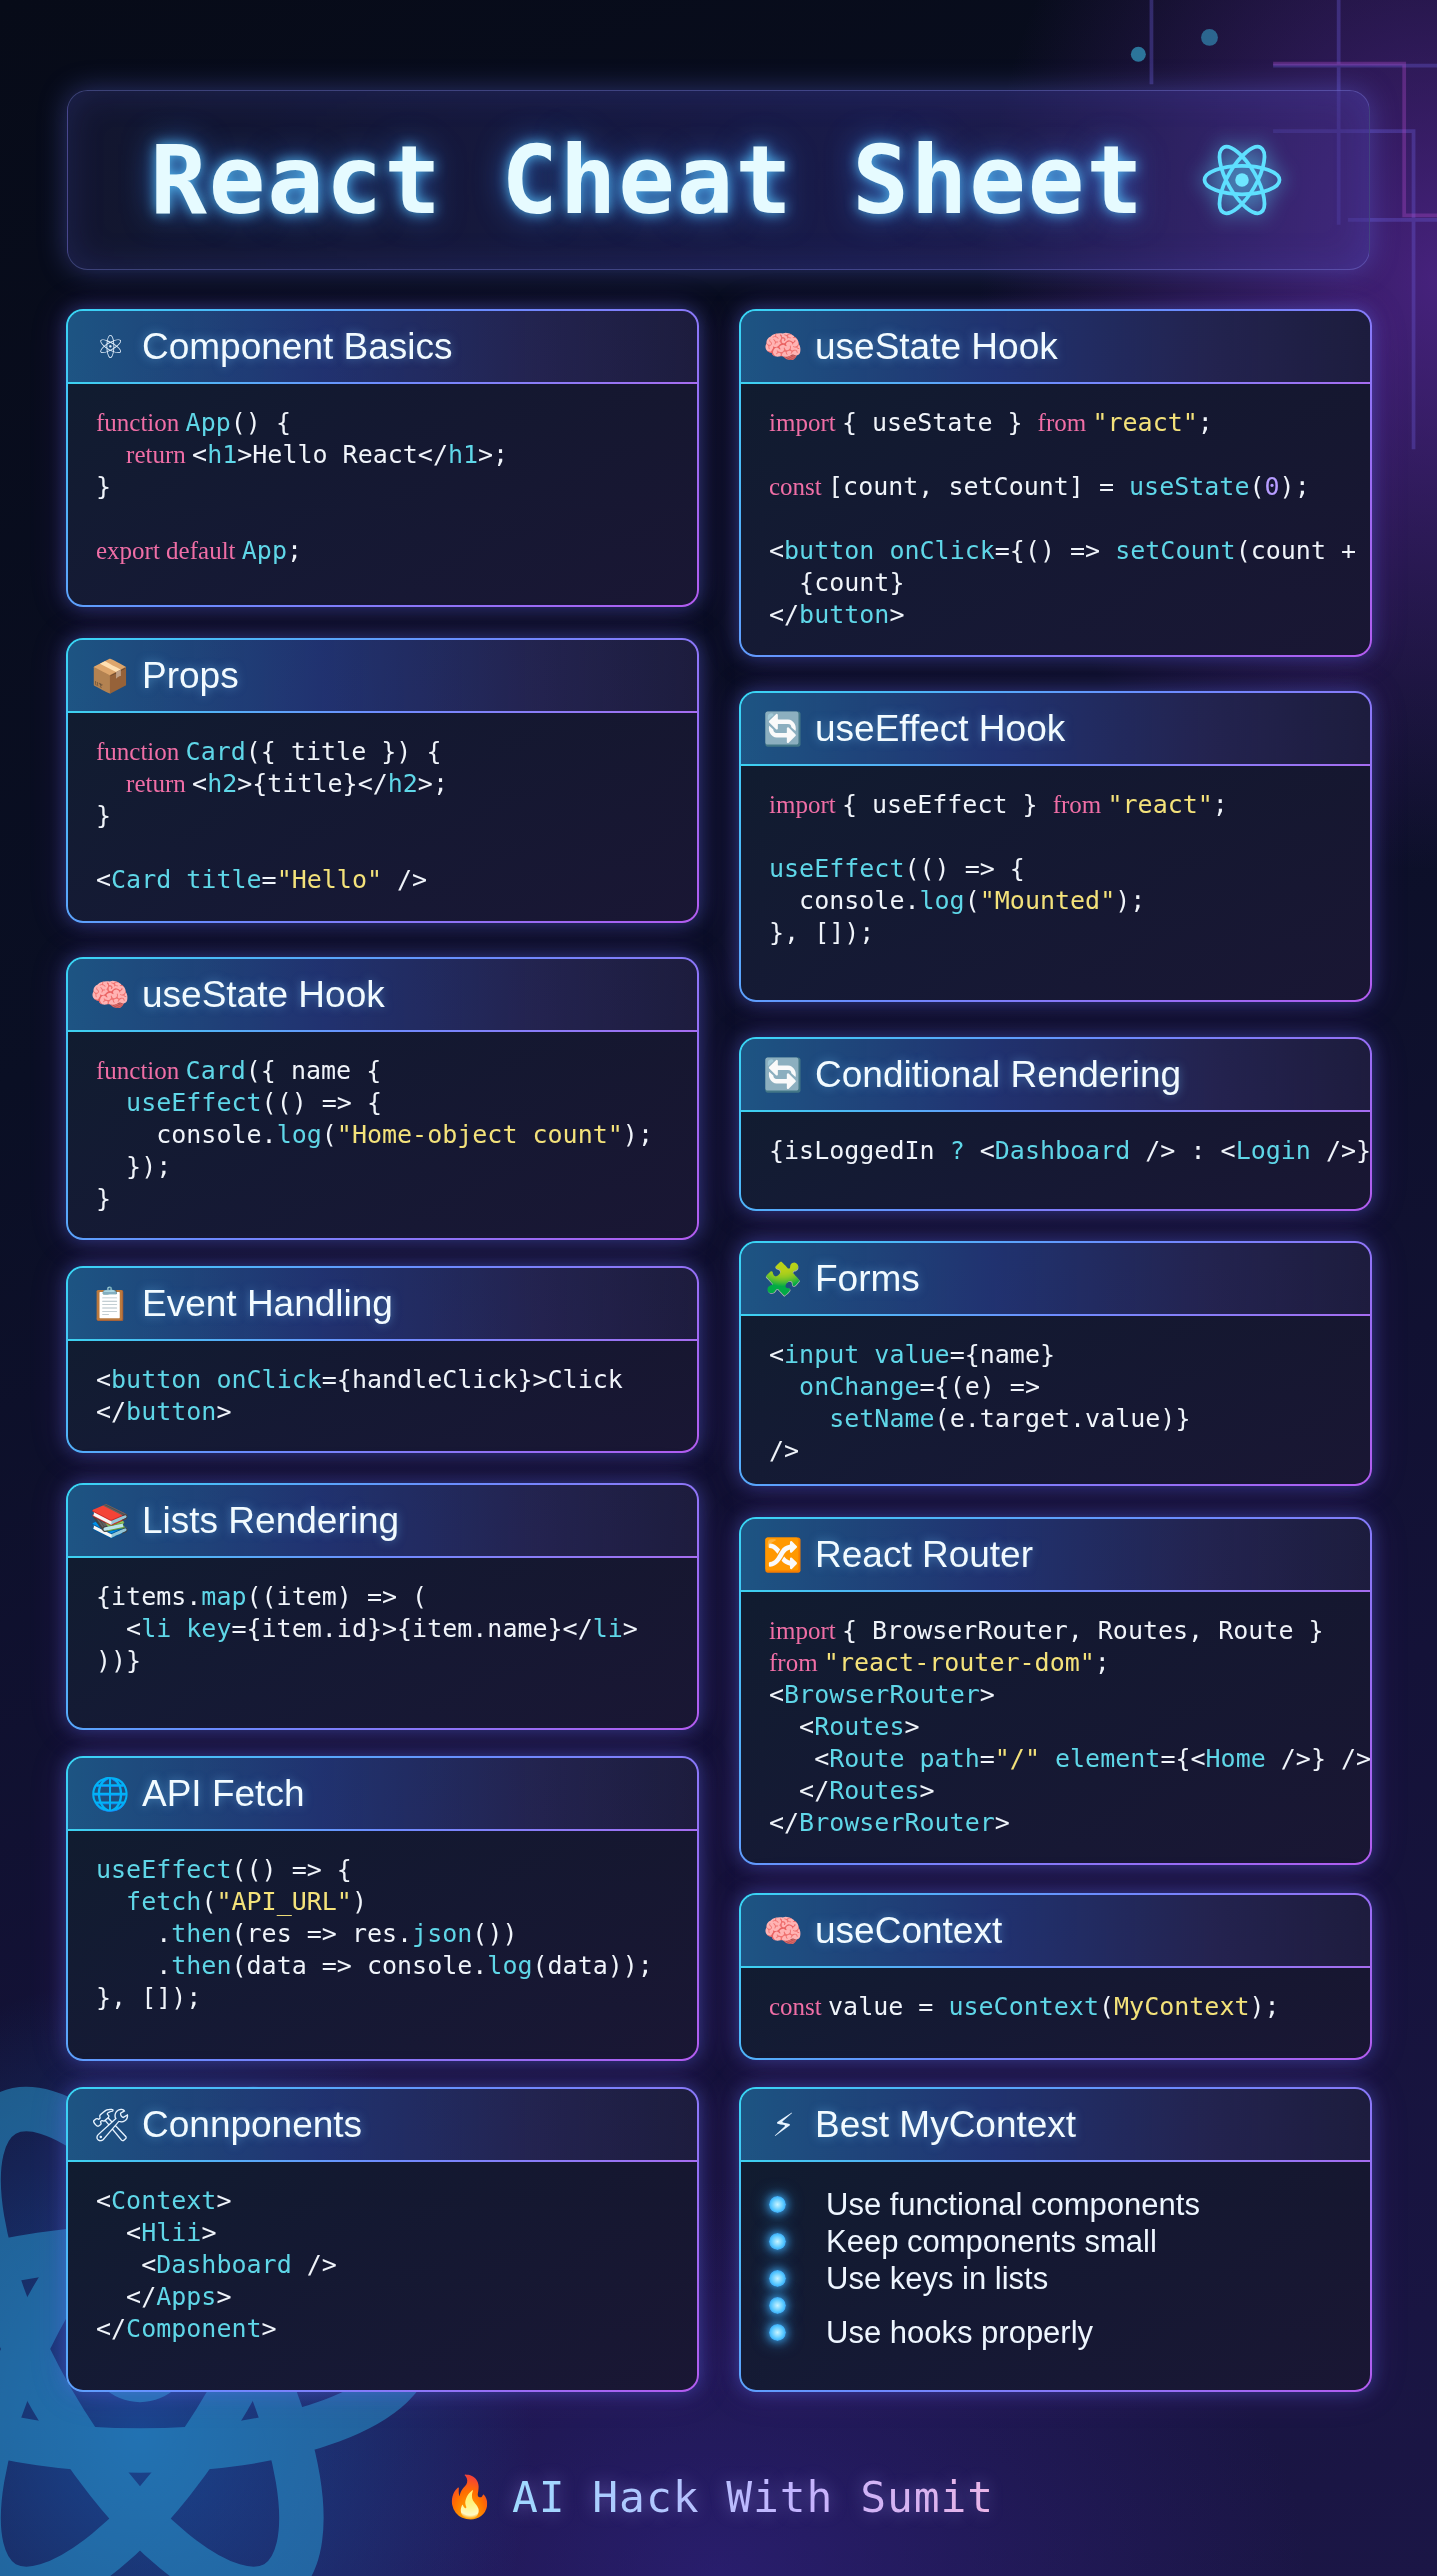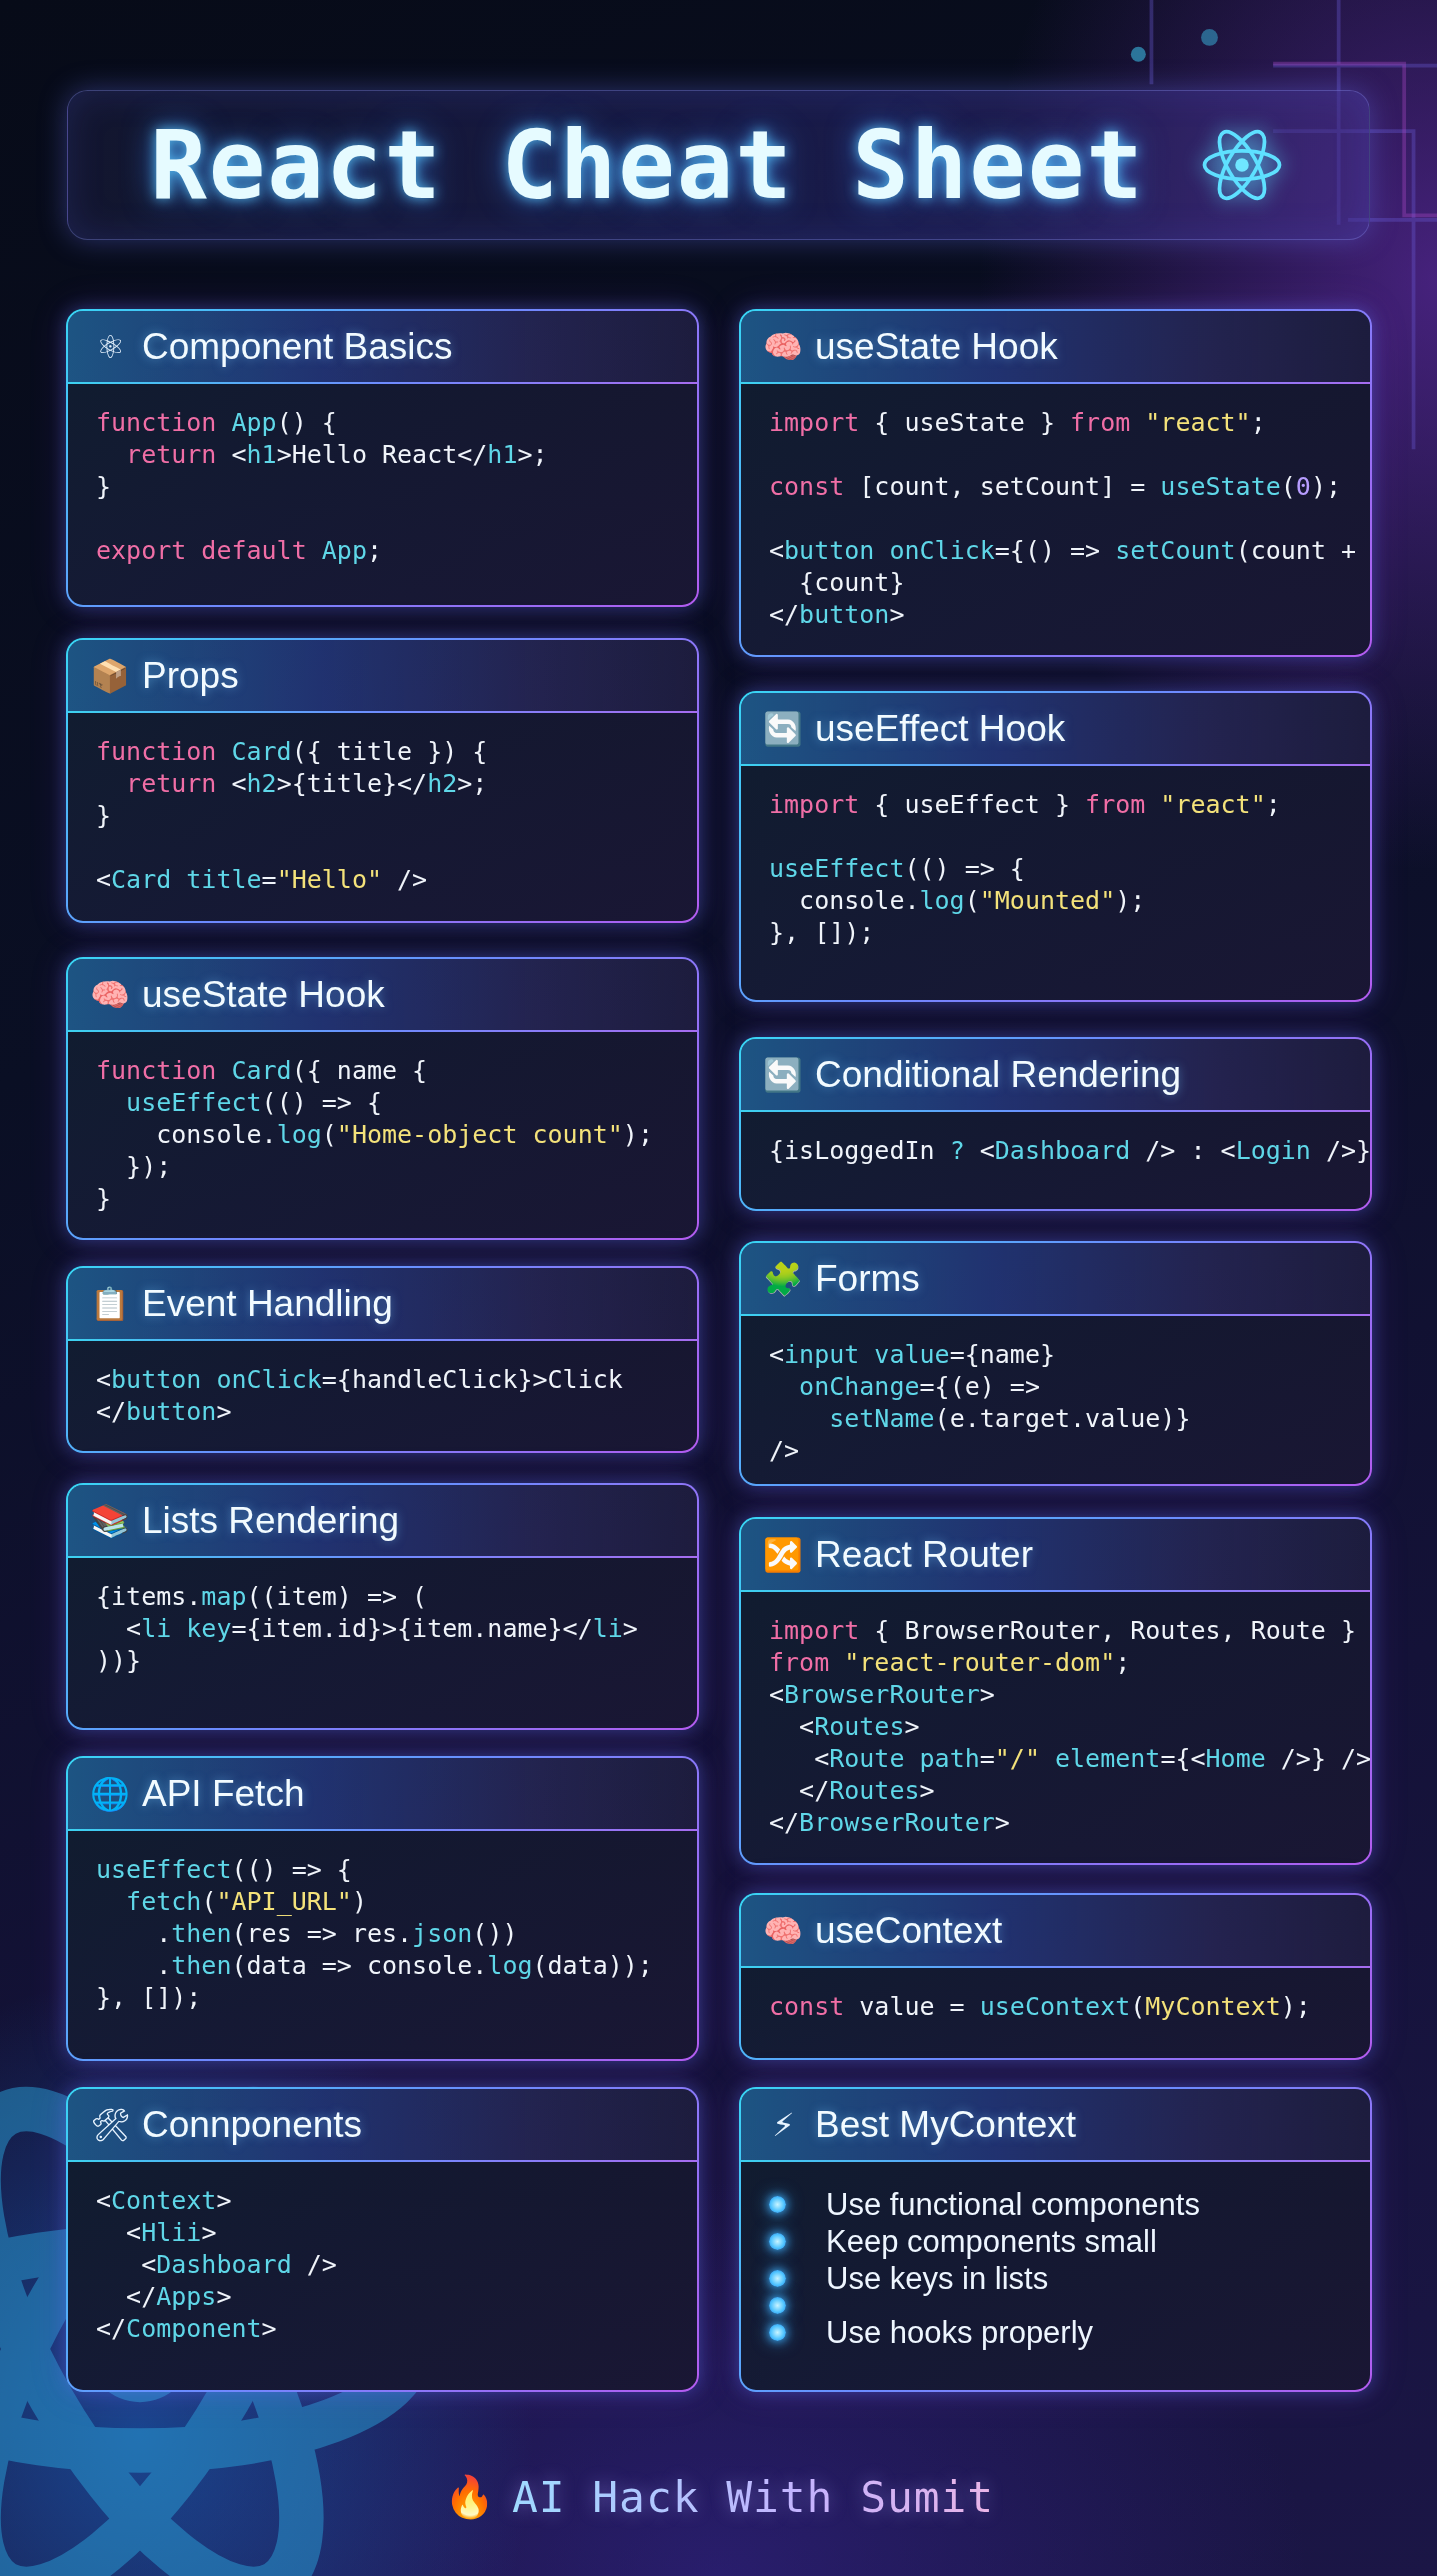--- a/index.html
+++ b/index.html
@@ -15,21 +15,21 @@
     font-family: "DejaVu Sans", sans-serif;
     color: #e8f4ff;
   }
 
   
   .bg-circuit { position: absolute; inset: 0; pointer-events: none; }
   .bg-atom { position: absolute; left: -150px; top: 2059px; width: 580px; height: 580px; opacity: 0.5; pointer-events: none; }
 
   
   .header {
-    position: absolute; left: 67px; top: 90px; width: 1303px; height: 150px;
+    position: absolute; left: 67px; top: 90px; width: 1303px; height: 180px;
     border-radius: 20.6px;
     background: linear-gradient(90deg, rgba(20,24,50,0.85), rgba(40,40,110,0.55) 60%, rgba(70,50,140,0.5));
     border: 1.9px solid rgba(140,150,255,0.35);
     box-shadow: 0 0 28px rgba(110,120,255,0.35), inset 0 0 37px rgba(80,90,220,0.2);
     display: flex; align-items: center; justify-content: center; gap: 52px;
   }
   .header-title {
     font-family: "DejaVu Sans Mono", monospace; font-weight: bold;
     font-size: 94px; letter-spacing: 1.9px; color: #e6fbff;
     text-shadow: 0 0 13px rgba(90,200,255,0.9), 0 0 32px rgba(60,140,255,0.7);
@@ -61,21 +61,21 @@
   .card-title {
     font-family: "Liberation Sans", sans-serif; font-weight: normal; font-size: 37px; color: #f2fbff;
     text-shadow: 0 0 9.4px rgba(120,200,255,0.5);
   }
   .card-body {
     padding: 22.5px 28px 19px 28px;
     font-family: "DejaVu Sans Mono", monospace; font-size: 25px; line-height: 32px;
     color: #f0f4fa; white-space: pre;
   }
   .code-line { display: block; min-height: 32px; white-space: pre; }
-  .t-kw { color: #f06ea6; }
+  .t-kw { color: #f06ea6; font-family: Liberation Serif, serif; }
   .t-fn { color: #5fd7e8; }
   .t-str { color: #f4e27a; }
   .t-num { color: #b79cff; }
   .t-txt { color: #f0f4fa; }
 
   .bp-list { list-style: none; padding: 24px 28px 19px 28px; }
   .bp-item {
     display: flex; align-items: center; gap: 40px;
     font-family: "Liberation Sans", sans-serif; font-size: 31px; line-height: 37px; color: #eef6ff;
   }

